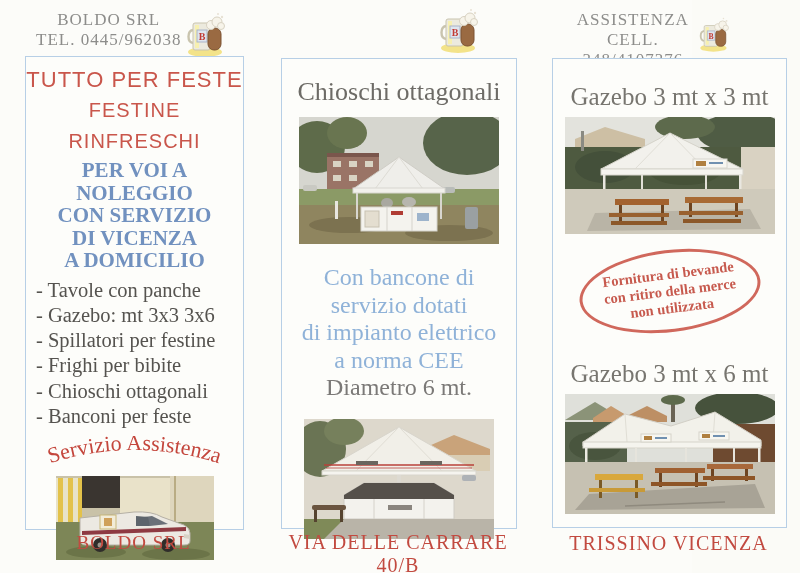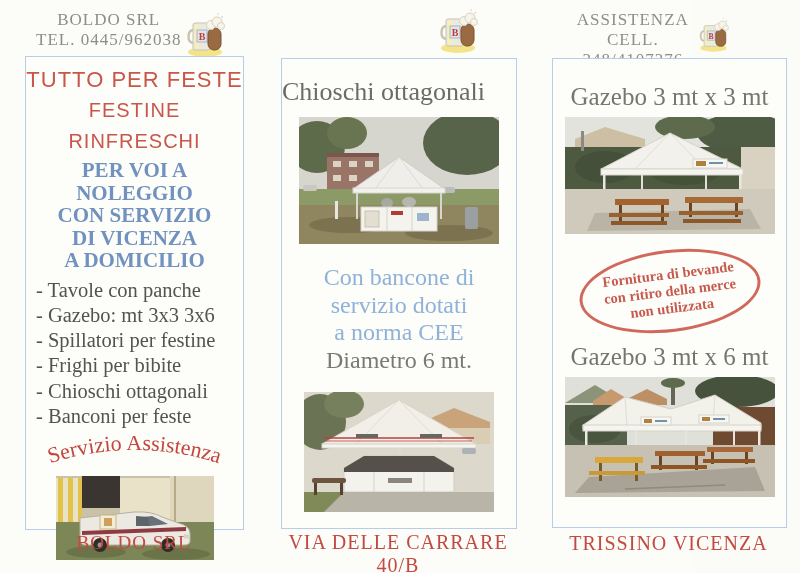--- a/index.html
+++ b/index.html
@@ -33,27 +33,27 @@
   .arcwrap{margin-top:1px;text-align:center;}
   .photo{display:block;margin:0 auto;}
 
   
   .caption{position:absolute;color:#c24a40;text-align:center;letter-spacing:1px;}
   .cap-left{left:25px;top:532px;width:217px;font-size:19px;}
   .cap-mid{left:273px;top:531px;width:250px;font-size:20px;}
   .cap-right{left:552px;top:532px;width:233px;font-size:20px;}
 
   
-  .mid-title{margin-top:18px;text-align:left;color:#6d6b66;font-size:26px;}
+  .mid-title{margin-top:18px;text-align:center;color:#6d6b66;font-size:26px;}
   .mid-body{margin-top:20px;text-align:center;color:#8fb2d8;font-size:24px;line-height:27.5px;}
   .mid-note{text-align:center;color:#7b7977;font-size:24px;}
 
   
   .gz-title{margin-top:24px;text-align:center;color:#77756f;font-size:25px;}
-  .gz-title2{margin-top:11px;text-align:center;color:#77756f;font-size:25px;}
+  .gz-title2{margin-top:28px;text-align:center;color:#77756f;font-size:25px;}
   .badge{width:176px;height:76px;margin:16px auto 0 auto;border:3px solid #d0685c;
          border-radius:50%;transform:rotate(-7deg);display:flex;flex-direction:column;
          justify-content:center;align-items:center;}
   .badge div{color:#c75a4e;font-weight:bold;font-size:14.5px;line-height:17px;}
 
   .mt6{margin-top:6px;} .mt10{margin-top:10px;} .mt18{margin-top:18px;}
 </style>
 </head>
 <body>
 
@@ -207,20 +207,21 @@
       <line x1="113" y1="90" x2="113" y2="114" stroke="#d5d3cc"></line>
       <rect x="66" y="94" width="14" height="16" fill="#e4ded0" stroke="#c8c2b2"></rect>
       <rect x="92" y="94" width="12" height="4" fill="#b03c34"></rect>
       <rect x="118" y="96" width="12" height="8" fill="#9db4cc"></rect>
       <rect x="36" y="84" width="3" height="18" fill="#e8e6e0"></rect>
       <rect x="166" y="90" width="13" height="22" rx="2" fill="#9aa0a2"></rect>
     </svg>
     <div class="mid-body">
       <div>Con bancone di</div>
       <div>servizio dotati</div>
+      <div>di impianto elettrico</div>
       <div>a norma CEE</div>
     </div>
     <div class="mid-note">Diametro 6 mt.</div>
     <svg class="photo mt18" width="190" height="120" viewBox="0 0 190 120">
       <rect width="190" height="120" fill="#ddd8cc"></rect>
       <ellipse cx="16" cy="30" rx="26" ry="28" fill="#6a7454"></ellipse>
       <ellipse cx="40" cy="12" rx="20" ry="14" fill="#76805c"></ellipse>
       <polygon points="118,30 150,16 186,30 186,40 118,40" fill="#c9a37a"></polygon>
       <rect x="120" y="36" width="66" height="16" fill="#d9cdb4"></rect>
       <polygon points="95,8 18,52 172,52" fill="#f1efe8" stroke="#d8d5cc"></polygon>

